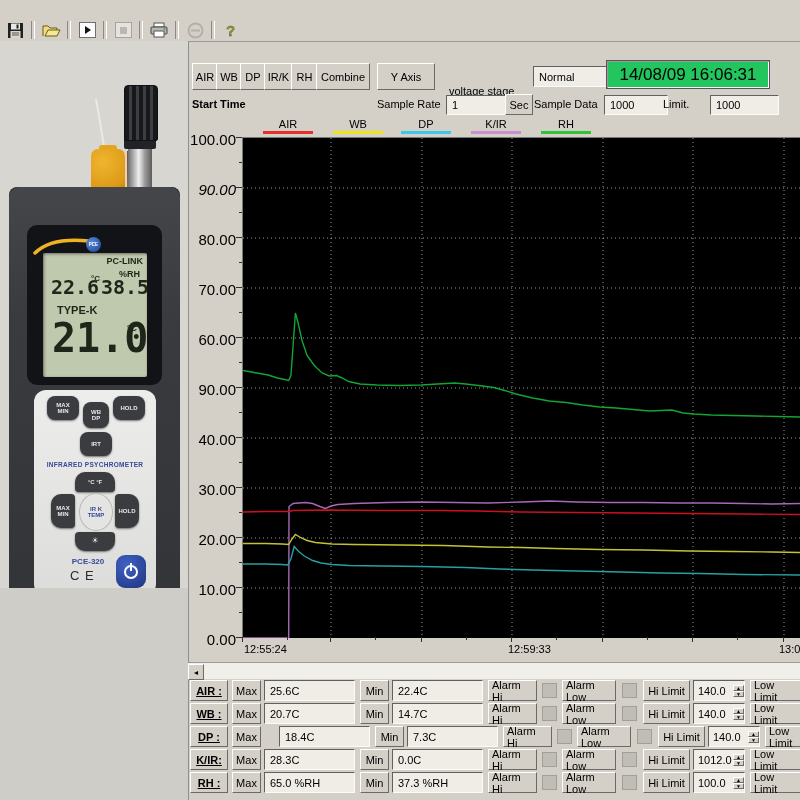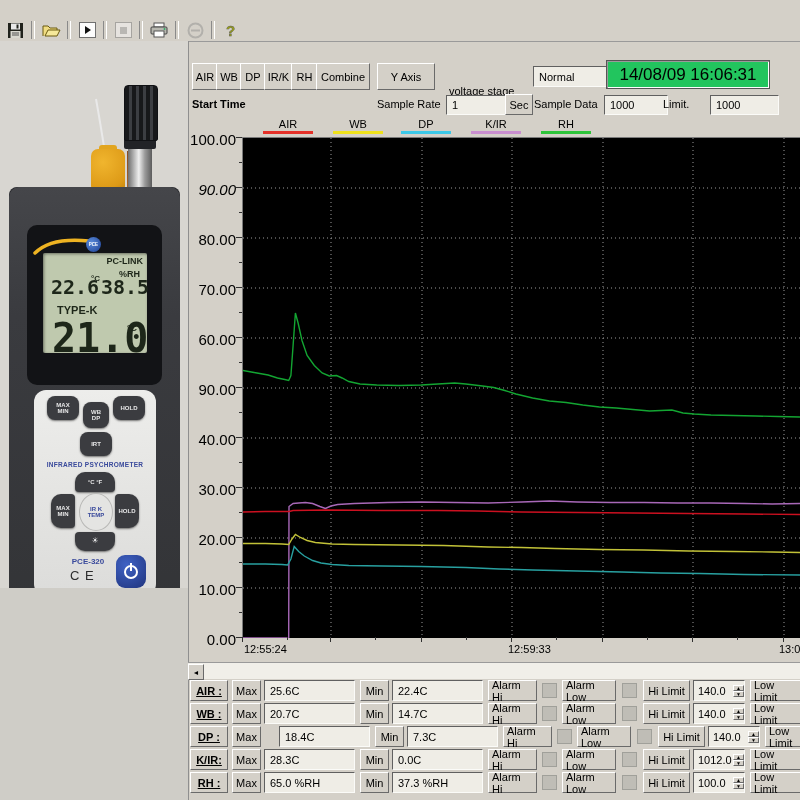--- a/index.html
+++ b/index.html
@@ -25,21 +25,21 @@
   .dev{position:absolute;}
   #dev-body{left:9px;top:146px;width:171px;height:432px;background:linear-gradient(180deg,#45464a 0%,#3a3b3f 30%,#333437 100%);border-radius:10px 10px 14px 14px;}
   #dev-shoulder{left:9px;top:146px;width:171px;height:22px;background:#26272b;border-radius:8px 8px 0 0;}
   #probe-cap{left:124px;top:44px;width:32px;height:54px;background:repeating-linear-gradient(90deg,#17181a 0 4px,#3c3e42 4px 7px);border-radius:4px 4px 2px 2px;border:1px solid #101114;}
   #probe-band{left:124px;top:96px;width:32px;height:12px;background:#222327;border-radius:2px;}
   #probe-shaft{left:128px;top:106px;width:24px;height:52px;background:linear-gradient(90deg,#6f6f6f,#efefef 45%,#9b9b9b 70%,#5c5c5c);}
   #probe-copper{left:127px;top:110px;width:4px;height:48px;background:linear-gradient(180deg,#8a4d22,#b06a2c);}
   #plug{left:91px;top:108px;width:34px;height:44px;background:radial-gradient(circle at 35% 30%,#f0b52e,#dd9a17 70%,#c07f0a);border-radius:7px;}
   #plug-notch{left:99px;top:104px;width:18px;height:8px;background:#e2a51f;border-radius:3px;}
   #bezel{left:27px;top:184px;width:135px;height:160px;background:#121316;border-radius:10px;}
-  #lcd{left:43px;top:212px;width:104px;height:100px;background:#bfc9ae;border-radius:2px;box-shadow:inset 1px 1px 3px rgba(0,0,0,.45);color:#1d2619;}
+  #lcd{left:43px;top:212px;width:104px;height:124px;background:#bfc9ae;border-radius:2px;box-shadow:inset 1px 1px 3px rgba(0,0,0,.45);color:#1d2619;}
   .lcd-t{position:absolute;font-weight:bold;}
   #pce-logo{left:86px;top:196px;width:15px;height:15px;background:radial-gradient(circle at 35% 35%,#5a8ad8,#1b3f94);border-radius:50%;color:#fff;font-size:4.5px;font-weight:bold;display:flex;align-items:center;justify-content:center;}
   #front{left:34px;top:349px;width:122px;height:206px;background:linear-gradient(180deg,#ededeb,#dcdcda);border-radius:12px;}
   .dbtn{position:absolute;background:#3b3c40;color:#e8e8e8;border-radius:8px;display:flex;align-items:center;justify-content:center;text-align:center;font-size:6px;font-weight:bold;line-height:6.5px;white-space:pre-line;box-shadow:0 1px 2px rgba(0,0,0,.5);}
   .blue-txt{position:absolute;color:#39499b;font-weight:bold;text-align:center;}
   #pad-center{position:absolute;background:#e4e4e2;border-radius:50%;color:#39499b;font-size:6px;font-weight:bold;text-align:center;line-height:6.5px;display:flex;align-items:center;justify-content:center;white-space:pre-line;border:1px solid #b8b8b6;}
   #pwr{position:absolute;left:116px;top:514px;width:30px;height:33px;background:radial-gradient(circle at 35% 30%,#3f62c4,#20347e);border-radius:9px;}
   #dev-bottom{left:23px;top:556px;width:144px;height:22px;background:#2c2d31;border-radius:0 0 12px 12px;}
 
   

